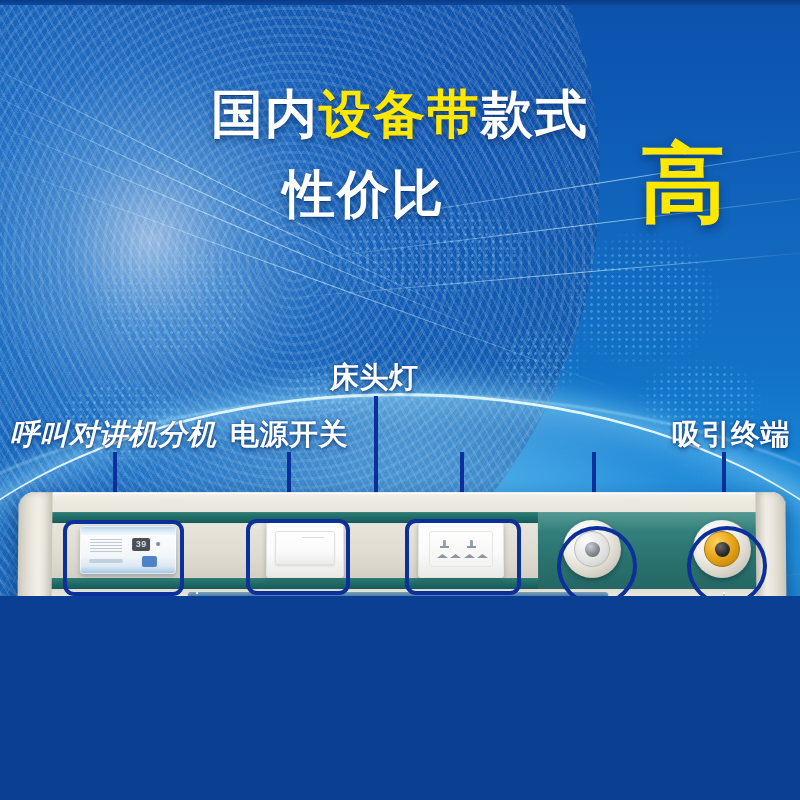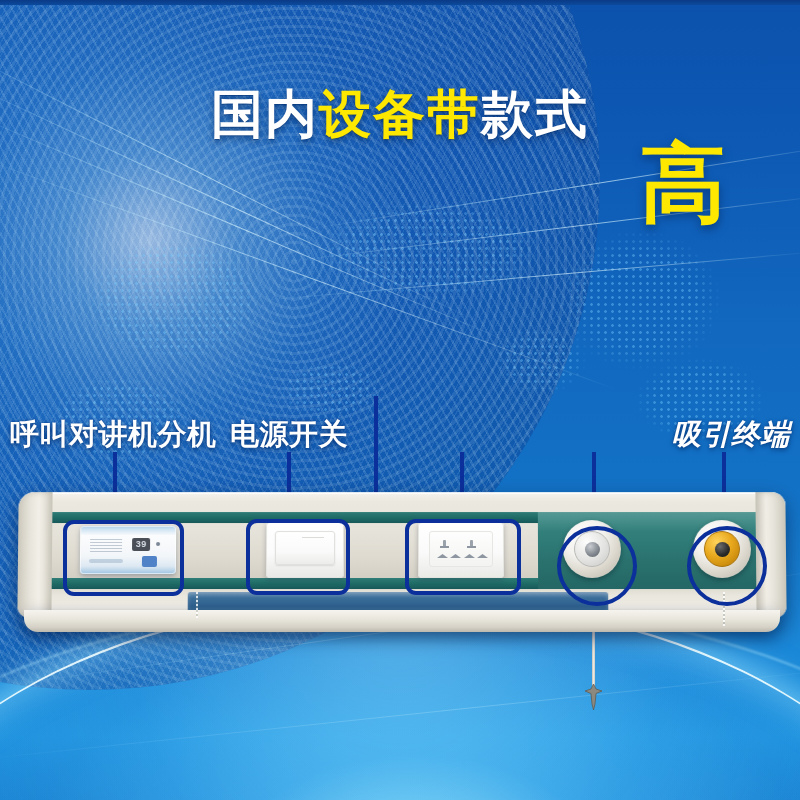--- a/index.html
+++ b/index.html
@@ -3,21 +3,21 @@
 <meta charset="utf-8">
 <style>
   html, body {
     margin: 0;
     padding: 0;
     background: #0a3f94;
   }
   #stage {
     position: relative;
     width: 800px;
-    height: 800px;
+    height: 596px;
     overflow: hidden;
     font-family: "Liberation Sans", "DejaVu Sans", sans-serif;
     background: #be185d;
   }
 
   
   .bg-base {
     position: absolute; inset: 0;
     background:
       radial-gradient(ellipse 700px 420px at 52% 108%, rgba(150,235,255,0.95) 0%, rgba(70,190,250,0.45) 26%, rgba(30,130,220,0.08) 55%, rgba(0,0,0,0) 72%),
@@ -334,25 +334,29 @@
     <div class="streak" style="left:-30px; top:690px; width:900px; transform:rotate(-8deg); opacity:.55;"></div>
     <div class="streak" style="left:-30px; top:760px; width:900px; transform:rotate(-6deg); opacity:.4;"></div>
   </div>
   <div class="arcglow"></div>
   <div class="arcglow2"></div>
   <div class="bg-topbar"></div>
 
   <div class="headline-1">
     <span class="hl-white">国内</span><span class="hl-yellow">设备带</span><span class="hl-white">款式</span>
   </div>
+  <div class="headline-2">
+    <span class="hl-white">性价比</span><span class="hl-spacer"></span>
+  </div>
   <div class="hl-big">高</div>
 
-  <div class="callout" style="left:10px;  top:415px;">呼叫对讲机分机</div>
+  <div class="callout" style="left:10px;  top:415px;font-style:italic;">呼叫对讲机分机</div>
   <div class="callout" style="left:230px; top:415px;">电源开关</div>
-  <div class="callout" style="left:672px; top:415px;font-style:italic;">吸引终端</div>
+  <div class="callout" style="left:330px; top:358px;">床头灯</div>
+  <div class="callout" style="left:672px; top:415px;">吸引终端</div>
 
   <div class="leader" style="left:113px; top:452px; height:93px;"></div>
   <div class="leader" style="left:287px; top:452px; height:70px;"></div>
   <div class="leader" style="left:374px; top:396px; height:213px;"></div>
   <div class="leader" style="left:460px; top:452px; height:70px;"></div>
   <div class="leader" style="left:592px; top:452px; height:78px;"></div>
   <div class="leader" style="left:722px; top:452px; height:78px;"></div>
 
   <div class="panel-wrap">
     <div class="panel-lowerlip"></div>

